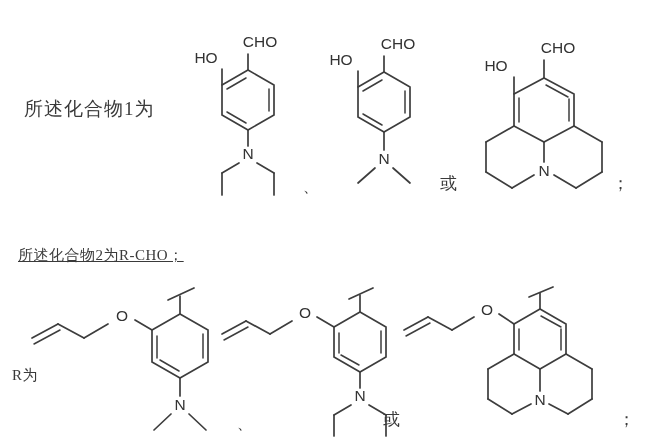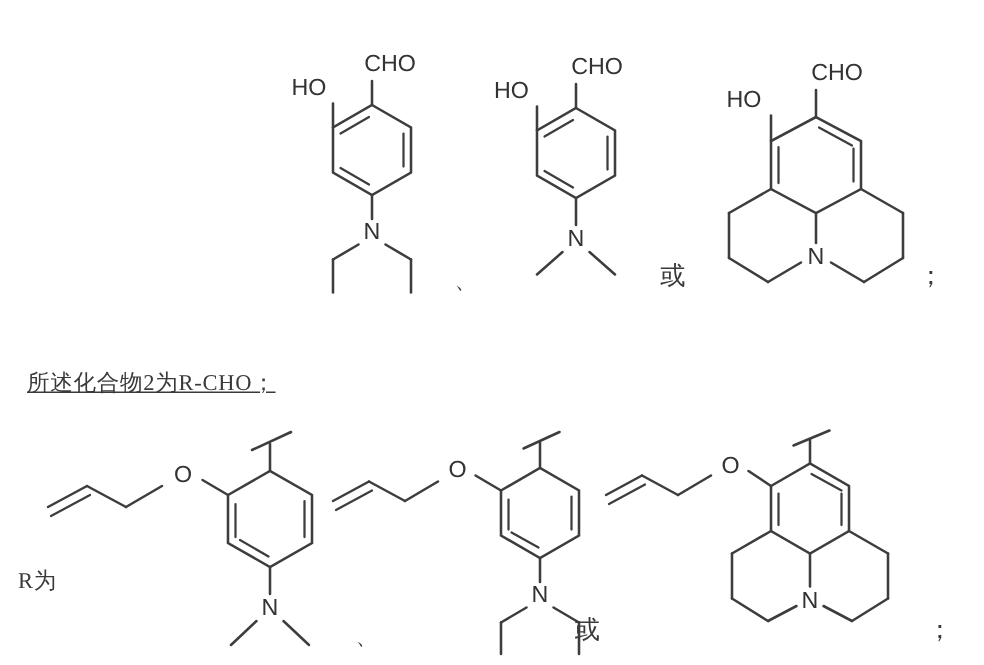--- a/index.html
+++ b/index.html
@@ -35,21 +35,21 @@
   }
   .lead2 {
     left: 18px;
     top: 246px;
     font-size: 15px;
     letter-spacing: 0.5px;
     text-decoration: underline;
   }
   .lead3 {
     left: 12px;
-    top: 378px;
+    top: 366px;
     font-size: 15px;
     letter-spacing: 0.5px;
   }
   .sep {
     color: #3a3a3a;
     font-size: 17px;
   }
   .sep-dun1 { left: 303px; top: 178px; font-size: 15px; }
   .sep-or1  { left: 440px; top: 172px; font-size: 17px; }
   .sep-semi1{ left: 612px; top: 172px; font-size: 17px; }
@@ -86,20 +86,21 @@
     font-size: 15.5px;
     text-anchor: middle;
     dominant-baseline: middle;
   }
 </style>
 </head>
 <body>
 
 <div class="canvas">
 
+  <div class="txt lead1">所述化合物1为</div>
 
   <div class="struct s1">
     <svg width="128" height="180" viewBox="0 0 128 180">
 
       <path class="bond" d="M62,48 L88,63 L88,93 L62,108 L36,93 L36,63 Z"></path>
 
       <path class="bond-in" d="M83,67 L83,89"></path>
       <path class="bond-in" d="M60,101 L41,90"></path>
       <path class="bond-in" d="M41,67 L60,56"></path>
 

